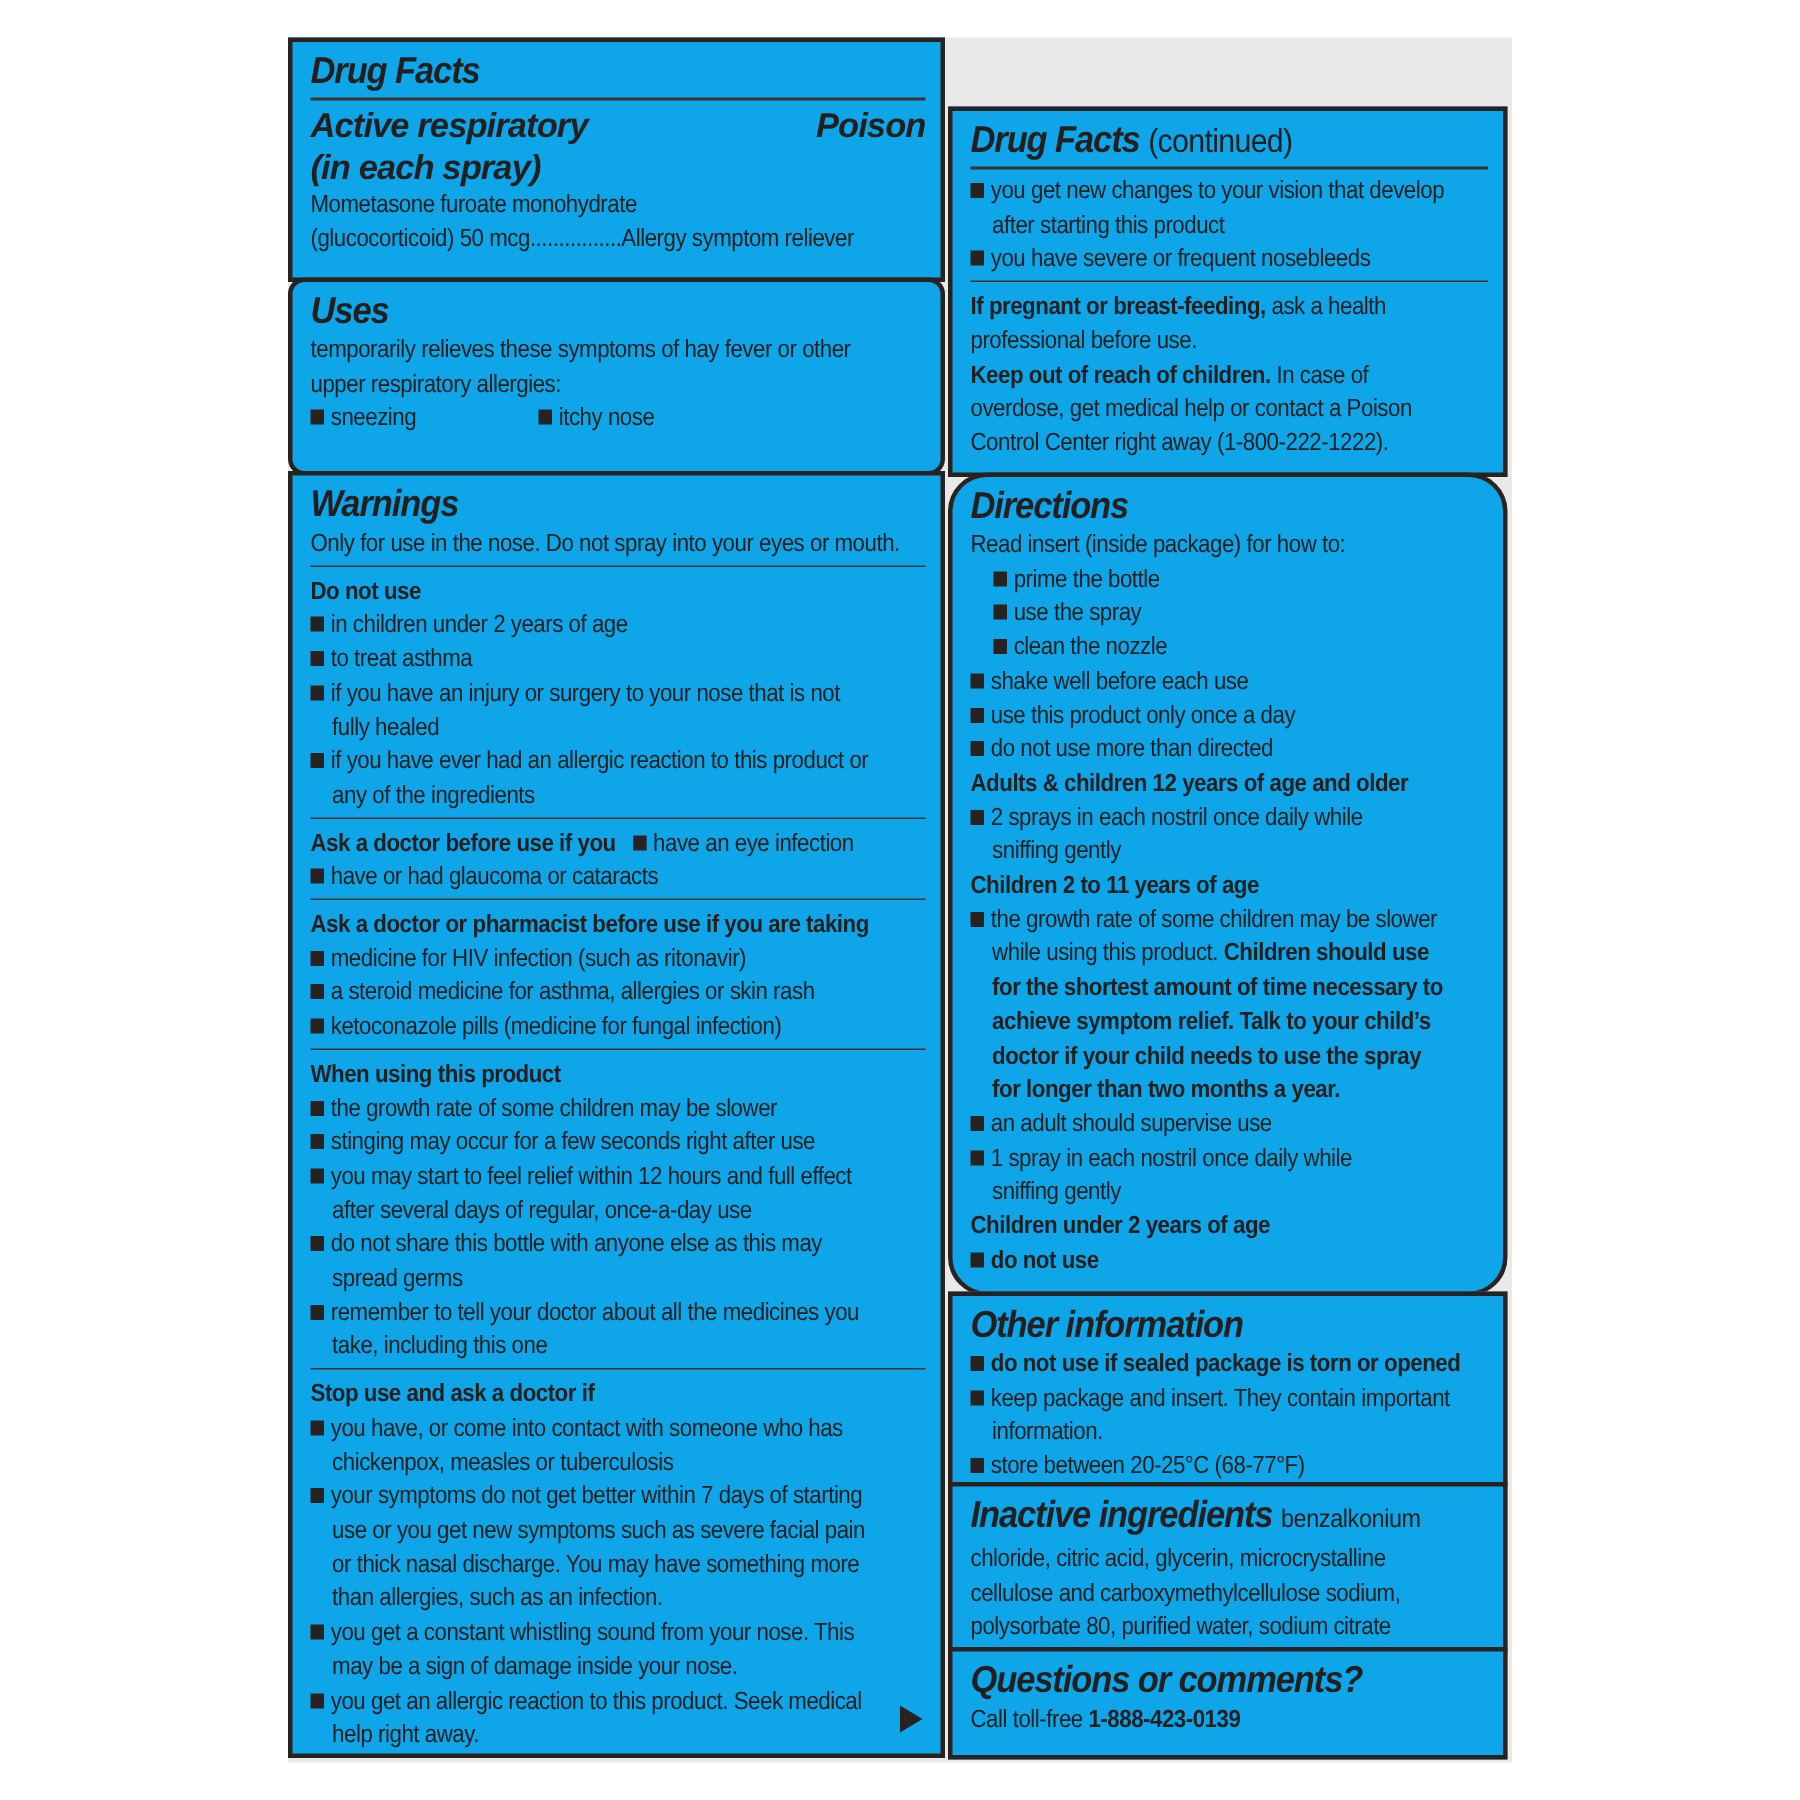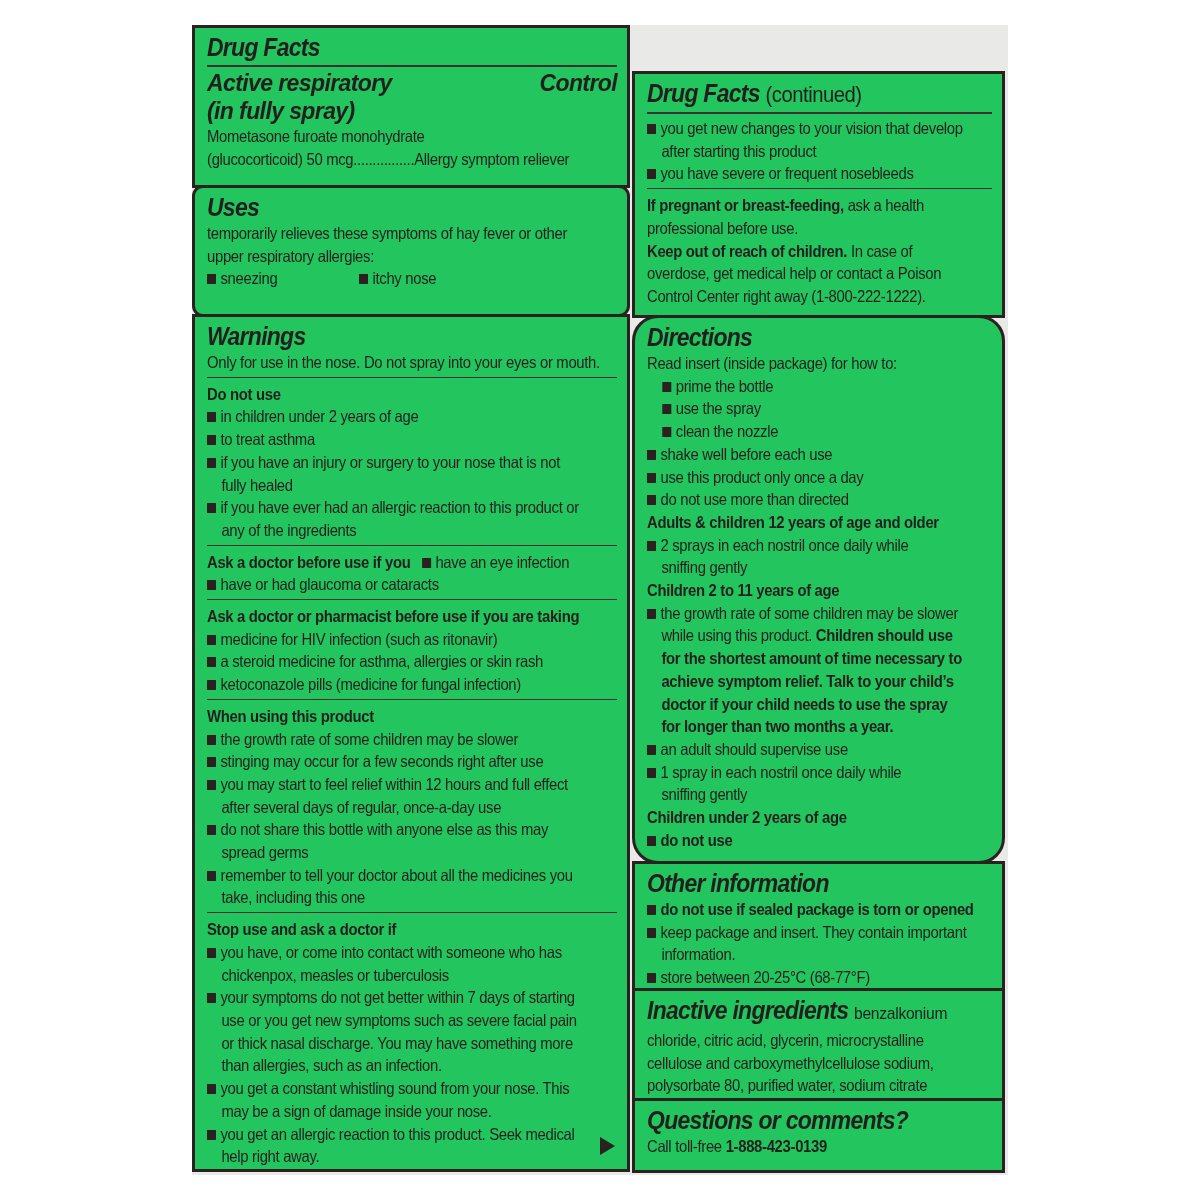--- a/index.html
+++ b/index.html
@@ -1,21 +1,21 @@
 <!DOCTYPE html>
 <html><head>
 <meta charset="utf-8">
 <style>
   html, body { margin: 0; padding: 0; background: #ffffff; }
   body { width: 1200px; height: 1200px; position: relative; overflow: hidden;
          font-family: "Liberation Sans", "DejaVu Sans", sans-serif; color: #231f1e; }
   .label { position: absolute; left: 192px; top: 25px; width: 816px; height: 1150px; background: #e9e9e8; }
   .col-left { position: absolute; left: 192px; top: 25px; width: 438px; }
   .col-right { position: absolute; left: 632px; top: 25px; width: 373px; }
-  .box { border: 3px solid #2a2220; background: #22c55e; box-sizing: border-box; padding: 4px 10px 20px 12px; margin-top: -3px; }
+  .box { border: 3px solid #2a2220; background: #0ea5e9; box-sizing: border-box; padding: 4px 10px 20px 12px; margin-top: -3px; }
   .box:first-child { margin-top: 0; }
   .h1 { font-weight: bold; font-style: italic; font-size: 25px; letter-spacing: -0.8px; line-height: 30px; transform: scaleX(0.92); transform-origin: left; white-space: nowrap; }
   .h1 .cont { font-weight: normal; font-style: normal; font-size: 22px; letter-spacing: -0.5px; }
   .h1 .inl { font-weight: normal; font-style: normal; font-size: 17px; letter-spacing: -0.3px; }
   .t { font-size: 16.5px; line-height: 22.7px; letter-spacing: -0.35px; transform: scaleX(0.9); transform-origin: left; white-space: nowrap; }
   .b { font-weight: bold; }
   .rule { border-top: 2px solid #3a3230; margin: 4px 0 6px 0; }
   .thin { border-top: 1.5px solid #3a3230; margin: 3px 0 5px 0; }
   .sq { display: inline-block; width: 10px; height: 10px; background: #2a2220; margin-right: 5px; vertical-align: 0px; }
   .ind { padding-left: 16px; }
@@ -30,23 +30,23 @@
 <body>
 
 <div class="label"></div>
 
 <div class="col-left">
   <div class="box" style="height:163px;">
     <div class="h1">Drug Facts</div>
     <div class="rule" style="margin:3px 0 2px 0;"></div>
     <div class="hdr-row">
       <div class="h2">Active respiratory</div>
-      <div class="h2">Control</div>
+      <div class="h2">Poison</div>
     </div>
-    <div class="h2">(in fully spray)</div>
+    <div class="h2">(in each spray)</div>
     <div class="t">Mometasone furoate monohydrate</div>
     <div class="t">(glucocorticoid) 50 mcg................Allergy symptom reliever</div>
   </div>
 
   <div class="box" style="height:132px;border-radius:11px;">
     <div class="h1">Uses</div>
     <div class="t">temporarily relieves these symptoms of hay fever or other</div>
     <div class="t">upper respiratory allergies:</div>
     <div class="two">
       <div class="t"><span class="sq"></span><span>sneezing</span></div>

